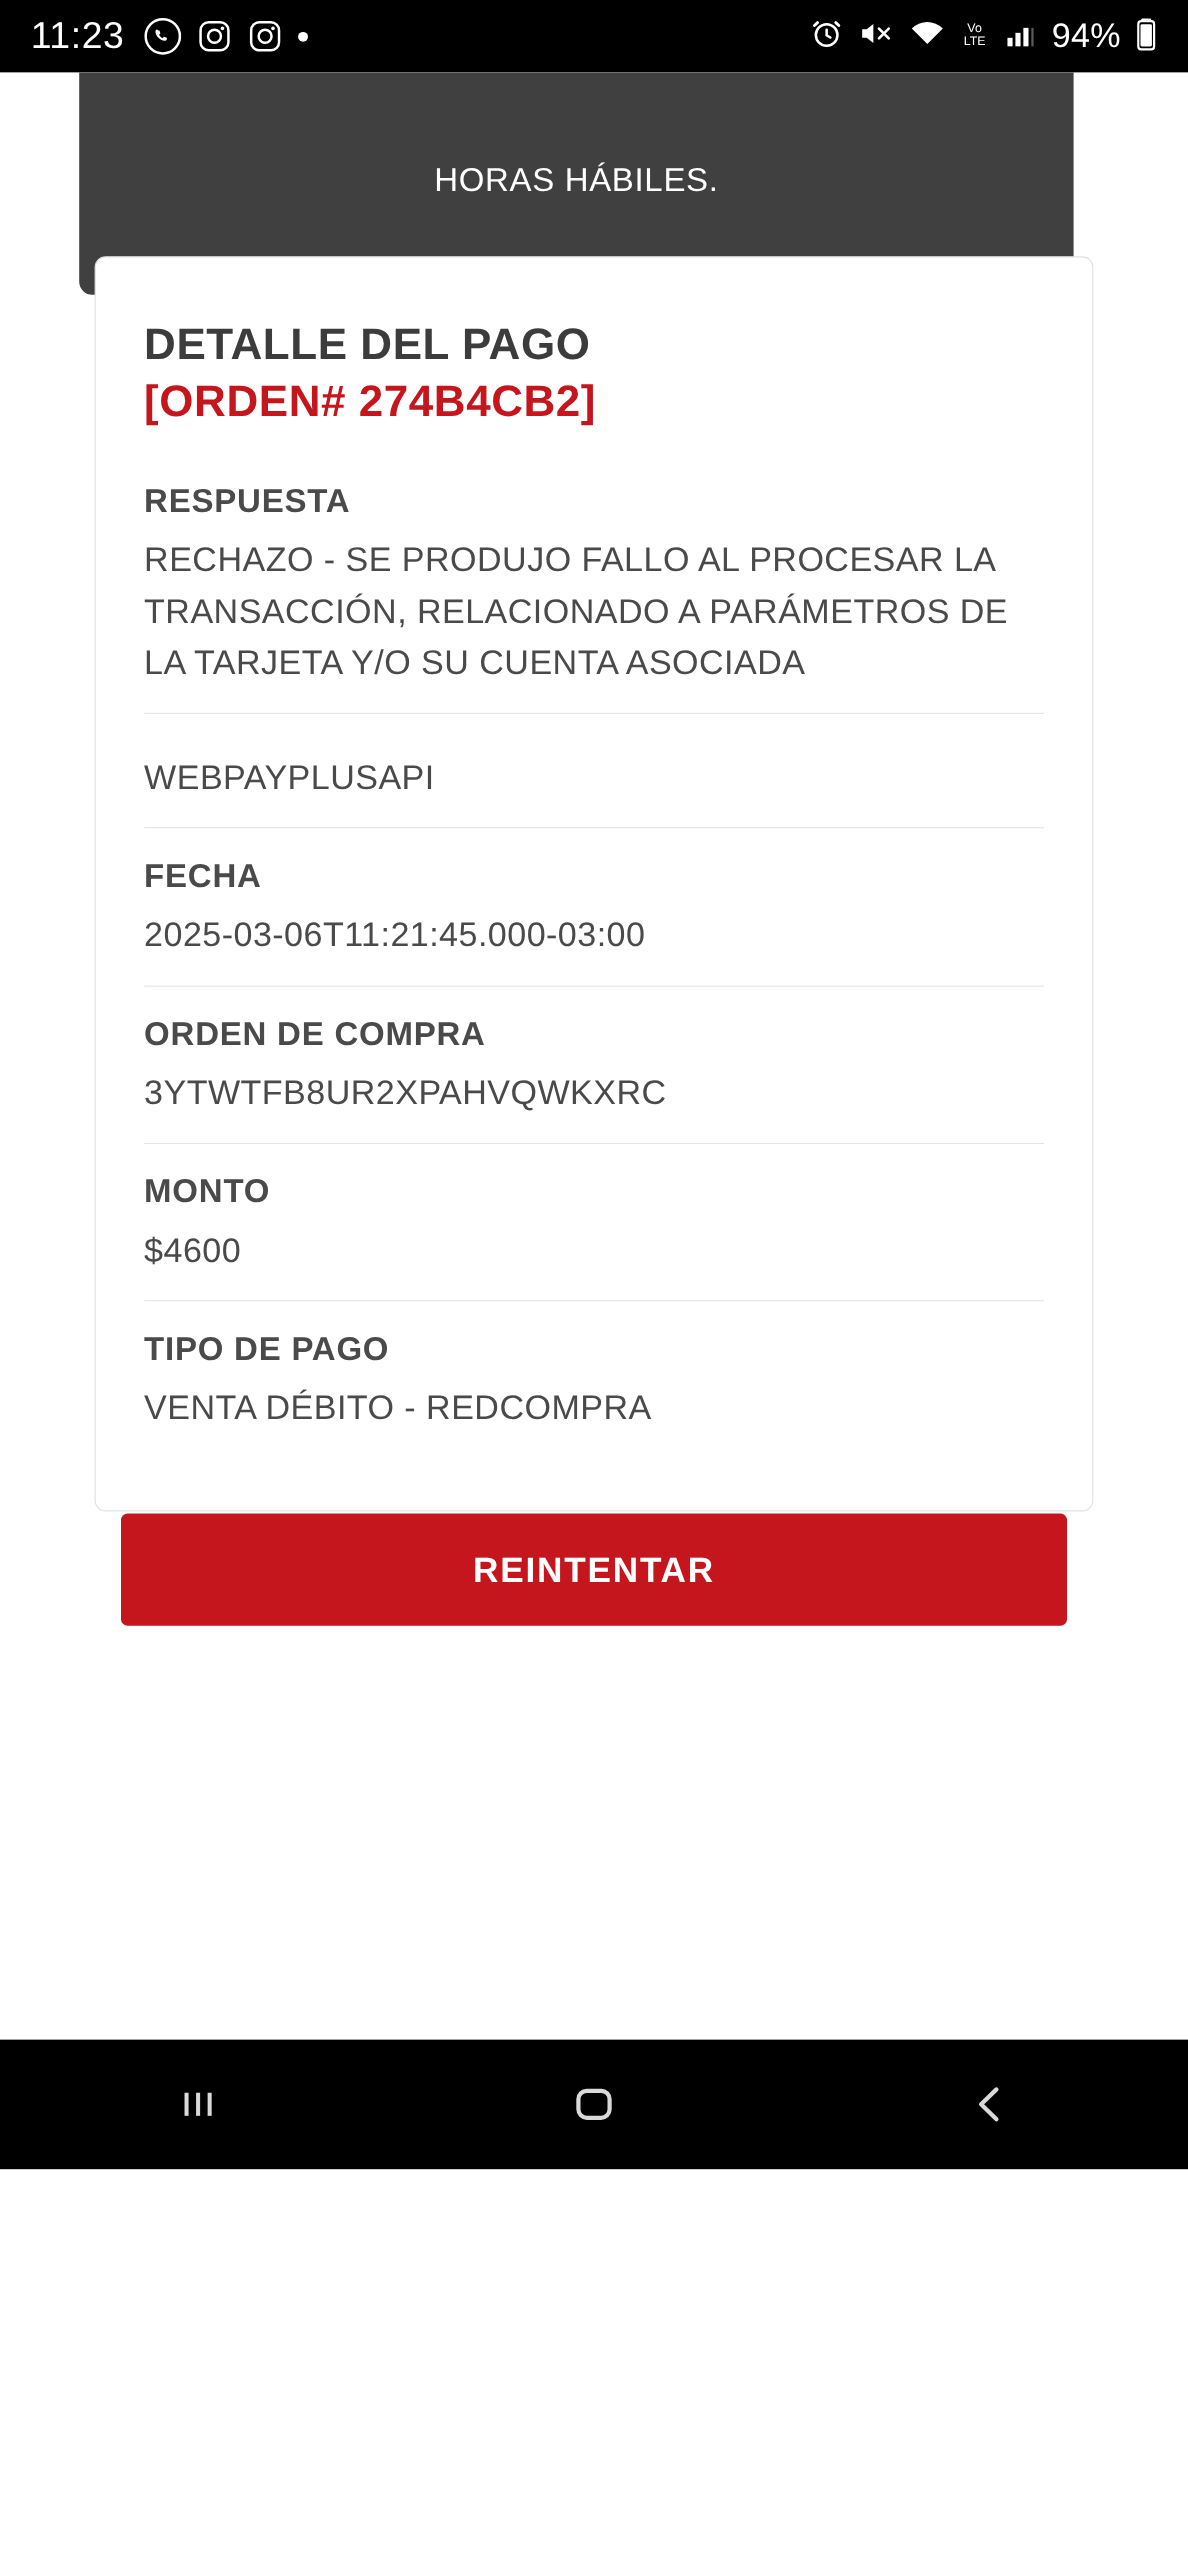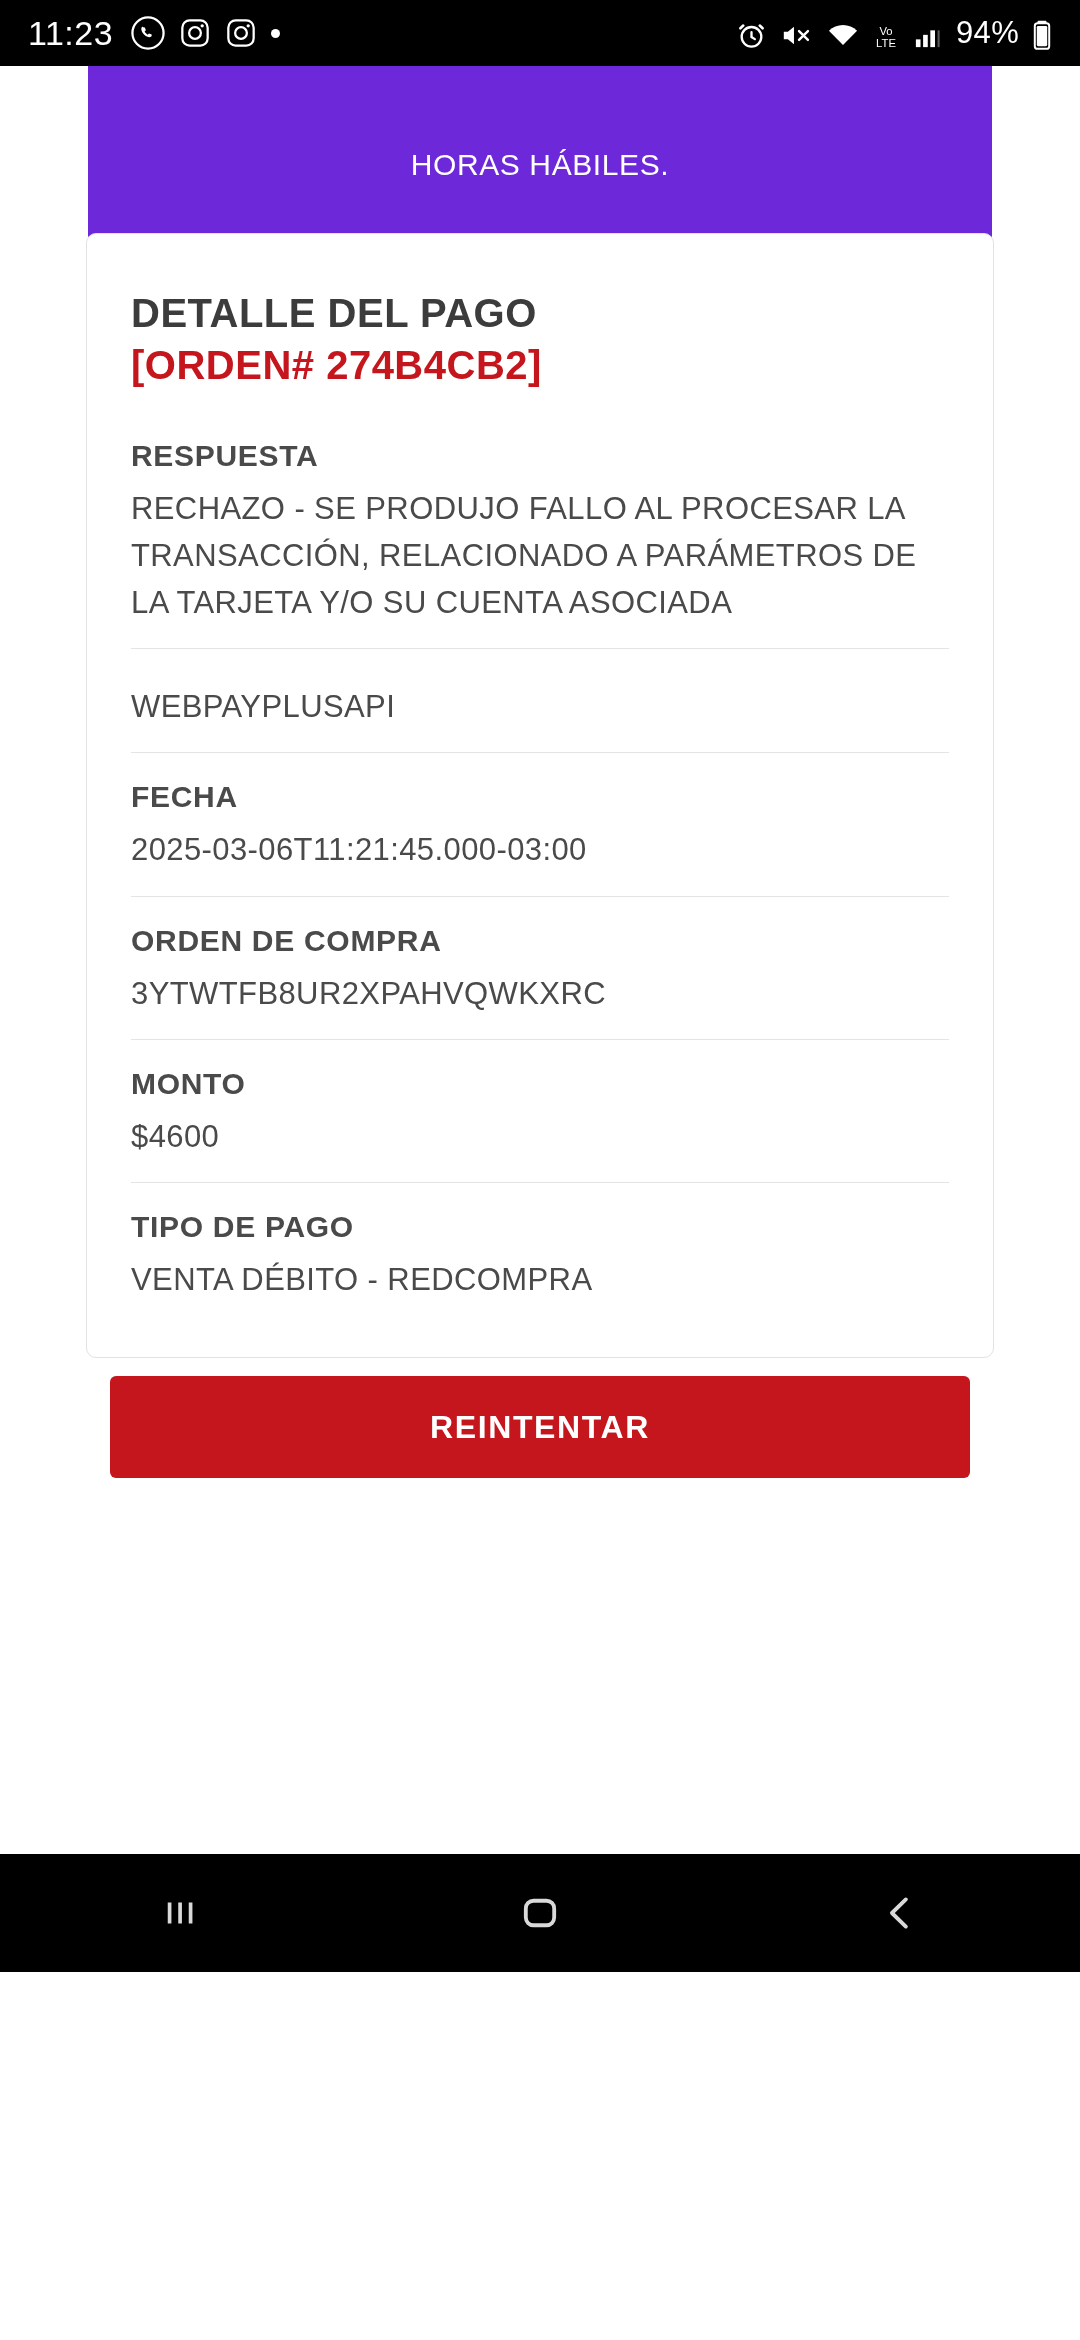--- a/index.html
+++ b/index.html
@@ -38,21 +38,21 @@
     margin-right: 18px;
   }
   .status-left-icons {
     display: flex;
     align-items: center;
     gap: 14px;
   }
   .status-right {
     margin-left: auto;
     display: flex;
-    align-items: flex-end;
+    align-items: flex-start;
     gap: 13px;
   }
   .sicon { display: inline-flex; align-items: center; justify-content: center; }
   .sicon svg { display: block; }
   .battery-text {
     font-size: 31px;
     font-weight: 400;
     letter-spacing: 0.3px;
   }
   .dot-sep {
@@ -63,25 +63,25 @@
   
   .content {
     flex: 1 1 auto;
     position: relative;
     background: #ffffff;
     overflow: hidden;
   }
 
   .banner {
     position: absolute;
-    left: 88px;
+    left: 72px;
     top: -60px;
     width: 904px;
     height: 262px;
-    background: #6d28d9;
+    background: #404040;
     border-radius: 12px;
     color: #ffffff;
     display: flex;
     align-items: flex-end;
     justify-content: center;
     padding-bottom: 86px;
   }
   .banner-text {
     font-size: 30px;
     letter-spacing: 0.6px;
@@ -90,21 +90,21 @@
   }
 
   .card {
     position: absolute;
     left: 86px;
     top: 167px;
     width: 908px;
     background: #ffffff;
     border: 1.5px solid #e2e2e2;
     border-radius: 10px;
-    padding: 54px 44px 32px 44px;
+    padding: 54px 44px 48px 44px;
   }
 
   .card-title {
     font-size: 40px;
     font-weight: 700;
     color: #3c3c3c;
     letter-spacing: 0.5px;
     line-height: 1.25;
   }
   .card-order {

